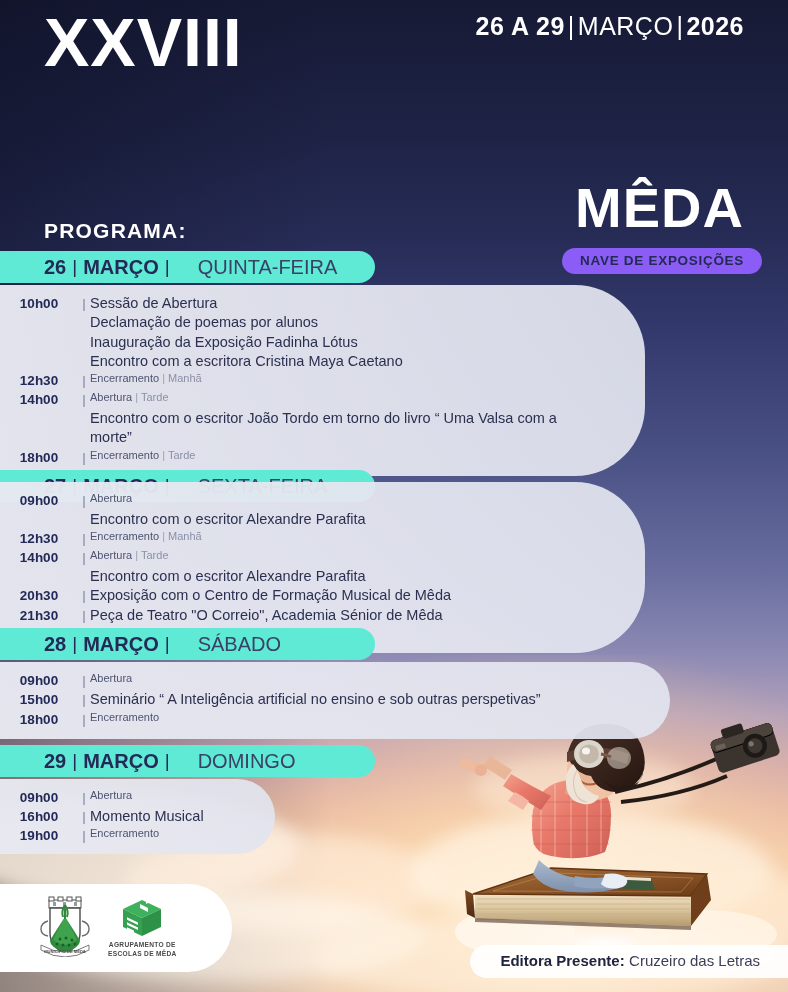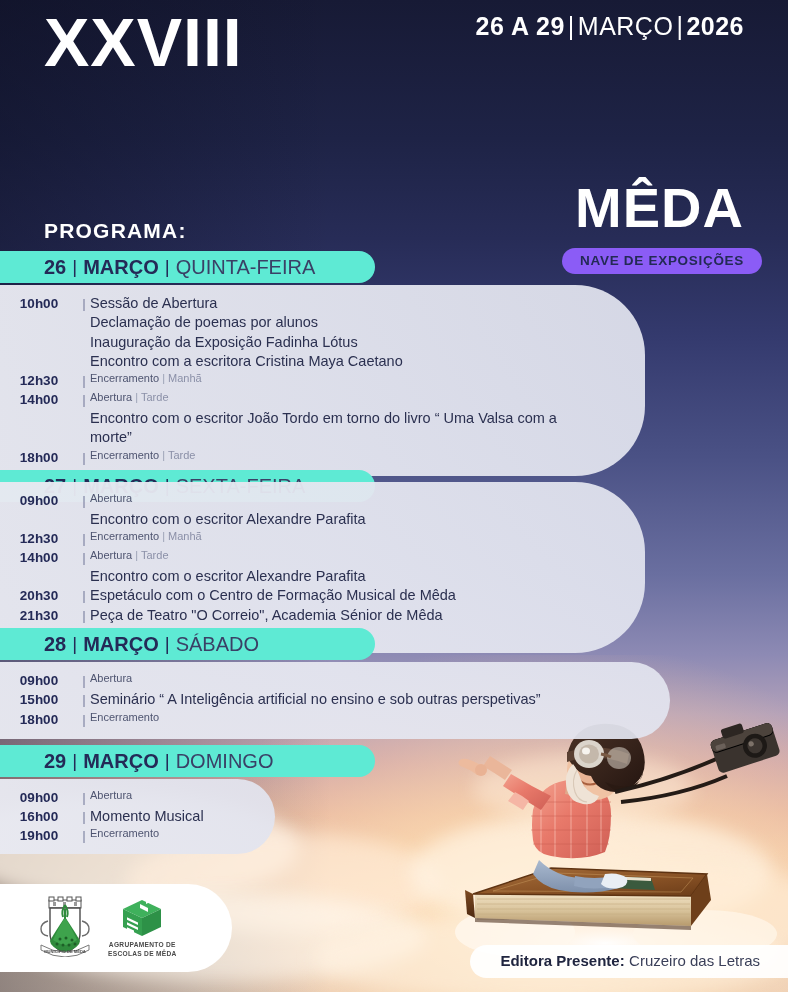--- a/index.html
+++ b/index.html
@@ -101,21 +101,21 @@
   
   .day-head{
     position:absolute;left:0;background:#5eead4;
     border-top-right-radius:26px;border-bottom-right-radius:26px;
     height:32px;display:flex;align-items:center;
     padding-left:44px;box-sizing:border-box;
   }
   .day-head .num{color:#242a57;font-size:20px;font-weight:700;}
   .day-head .pipe{color:#242a57;font-size:19px;font-weight:400;margin:0 6px;}
   .day-head .mon{color:#242a57;font-size:20px;font-weight:700;}
-  .day-head .dow{color:#3a4066;font-size:20px;font-weight:400;}
+  .day-head .dow{color:#3a4066;font-size:20px;font-weight:400;margin-left:22px;}
 
   .panel{
     position:absolute;left:0;
     background:linear-gradient(to right, rgba(232,233,241,.97), rgba(226,228,239,.93));
     border-top-right-radius:70px;border-bottom-right-radius:70px;
     box-sizing:border-box;
     padding:9px 0 9px 0;
   }
   .row{display:flex;align-items:flex-start;line-height:1.33;}
   .tcol{
@@ -401,21 +401,21 @@
           <div class="desc sm"><span>Abertura</span><span class="msep"> | </span><span class="mut">Tarde</span></div>
         </div>
         <div class="row">
           <div class="tcol"></div>
           <div class="bar"></div>
           <div class="desc">Encontro com o escritor Alexandre Parafita</div>
         </div>
         <div class="row">
           <div class="tcol">20h30</div>
           <div class="bar">|</div>
-          <div class="desc">Espetáculo com o Centro de Formação Musical de Mêda</div>
+          <div class="desc">Exposição com o Centro de Formação Musical de Mêda</div>
         </div>
         <div class="row">
           <div class="tcol">21h30</div>
           <div class="bar">|</div>
           <div class="desc">Peça de Teatro "O Correio", Academia Sénior de Mêda</div>
         </div>
         <div class="row">
           <div class="tcol">23h00</div>
           <div class="bar">|</div>
           <div class="desc sm">Encerramento</div>

